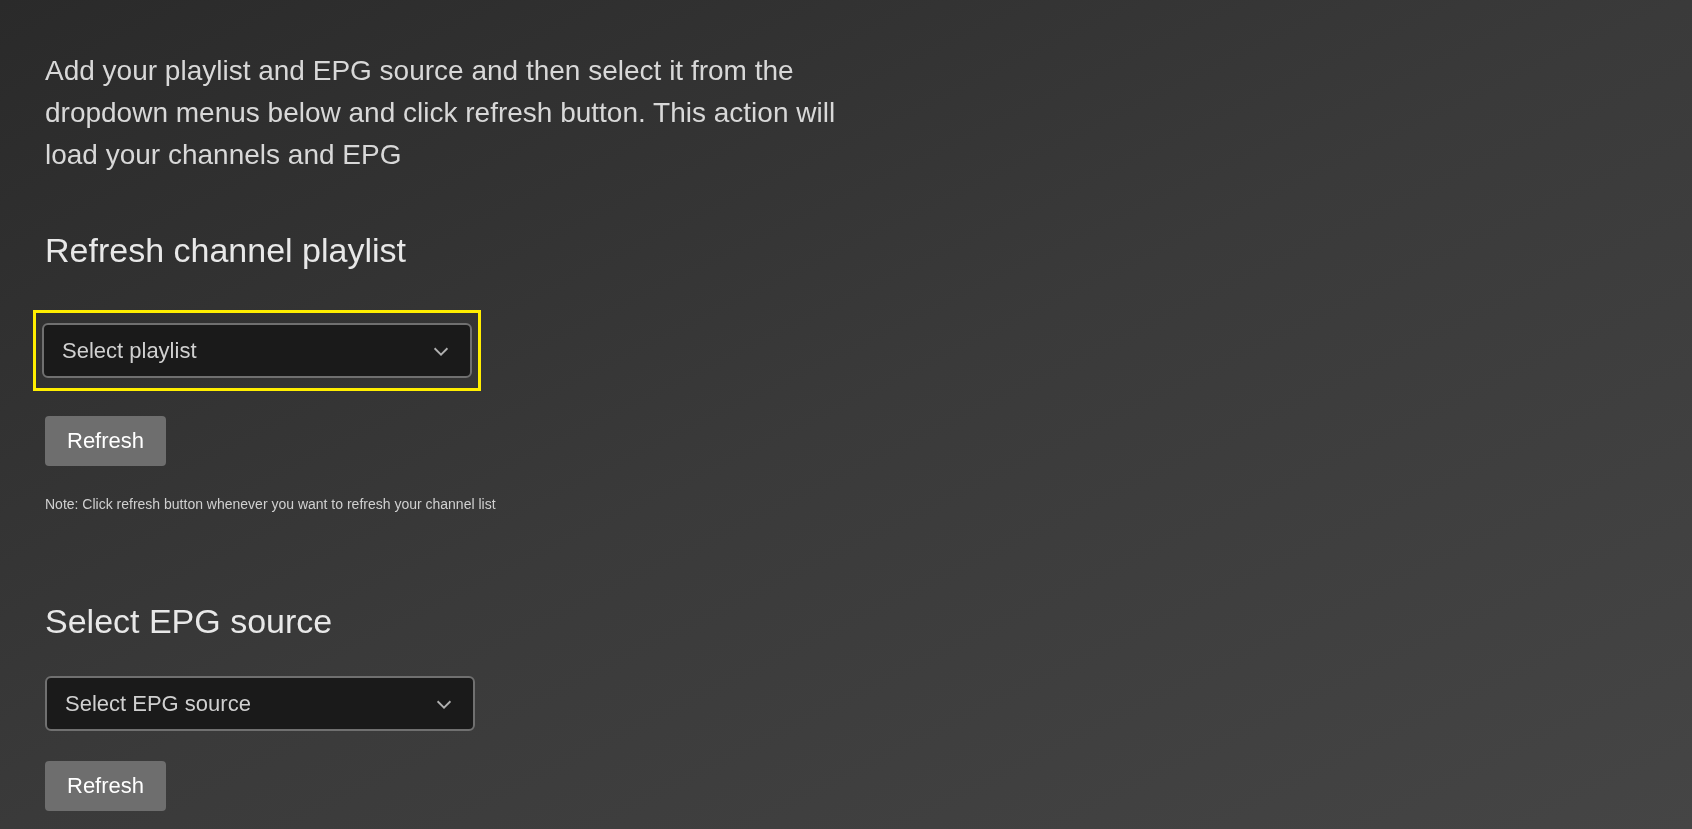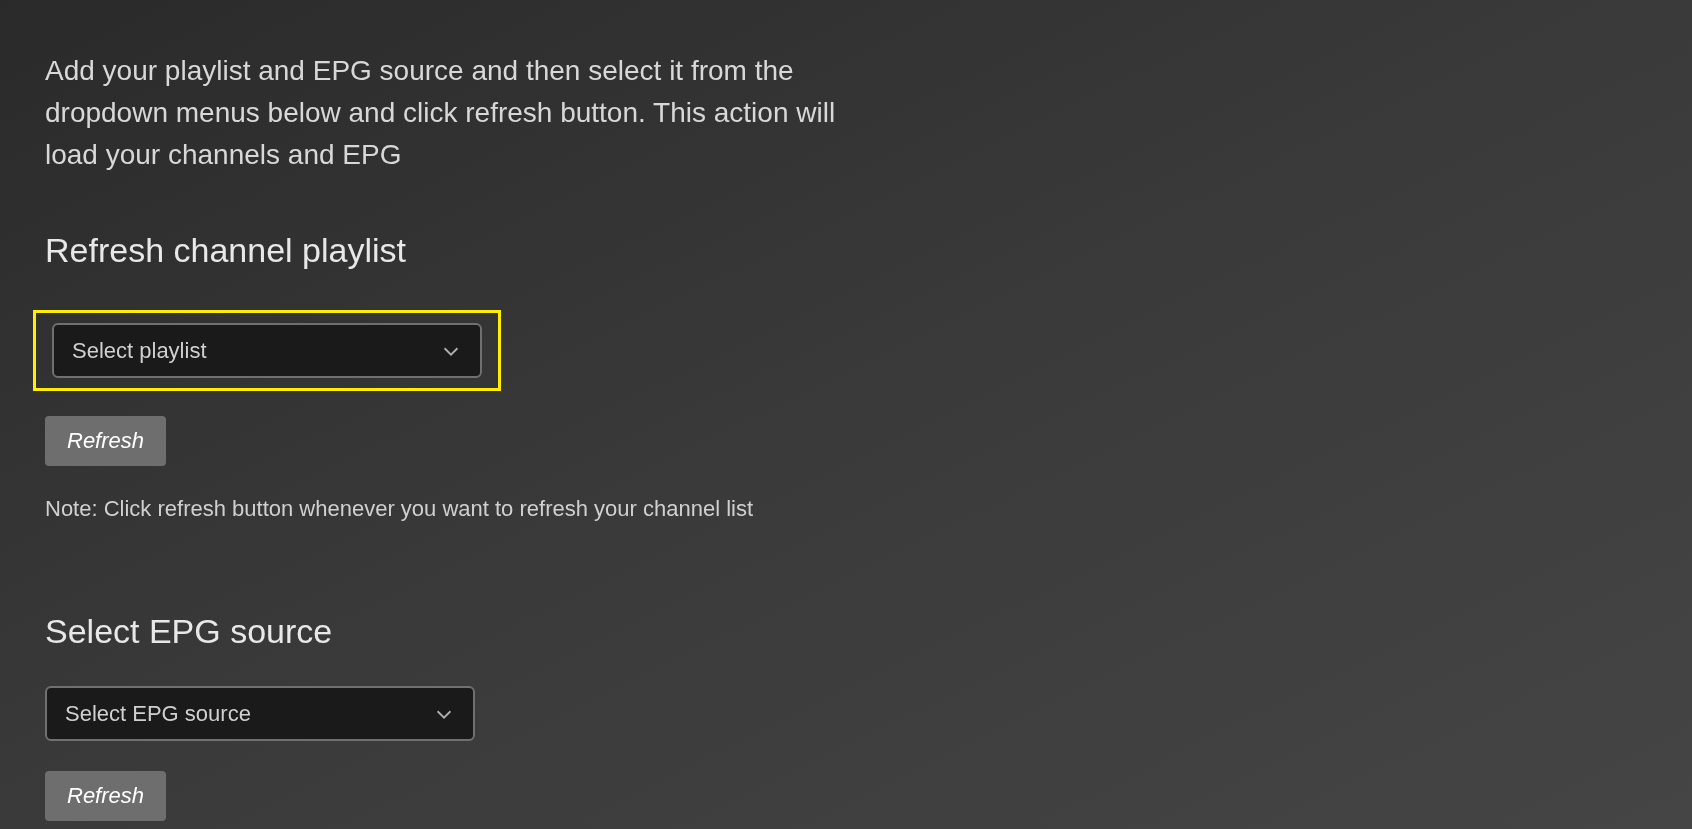--- a/index.html
+++ b/index.html
@@ -25,21 +25,21 @@
     }
     .section-heading {
       font-size: 34px;
       font-weight: 400;
       color: #e8e8e8;
       margin-bottom: 40px;
     }
     .highlight-box {
       display: inline-block;
       border: 3px solid #ffee00;
-      padding: 10px 16px;
+      padding: 10px 6px;
       margin-bottom: 25px;
       margin-left: -12px;
     }
     .dropdown {
       display: flex;
       align-items: center;
       justify-content: space-between;
       width: 430px;
       height: 55px;
       background: #1a1a1a;
@@ -70,24 +70,23 @@
     .refresh-button {
       display: inline-block;
       background: #6e6e6e;
       color: #ffffff;
       font-size: 22px;
       padding: 12px 22px;
       border: none;
       border-radius: 4px;
       cursor: pointer;
       margin-bottom: 30px;
-      font-style: italic;
     }
     .note-text {
-      font-size: 22px;
+      font-size: 14px;
       color: #d0d0d0;
       margin-bottom: 90px;
     }
     .section-spacer {
       margin-bottom: 35px;
     }
   </style>
 </head>
 <body>
 

